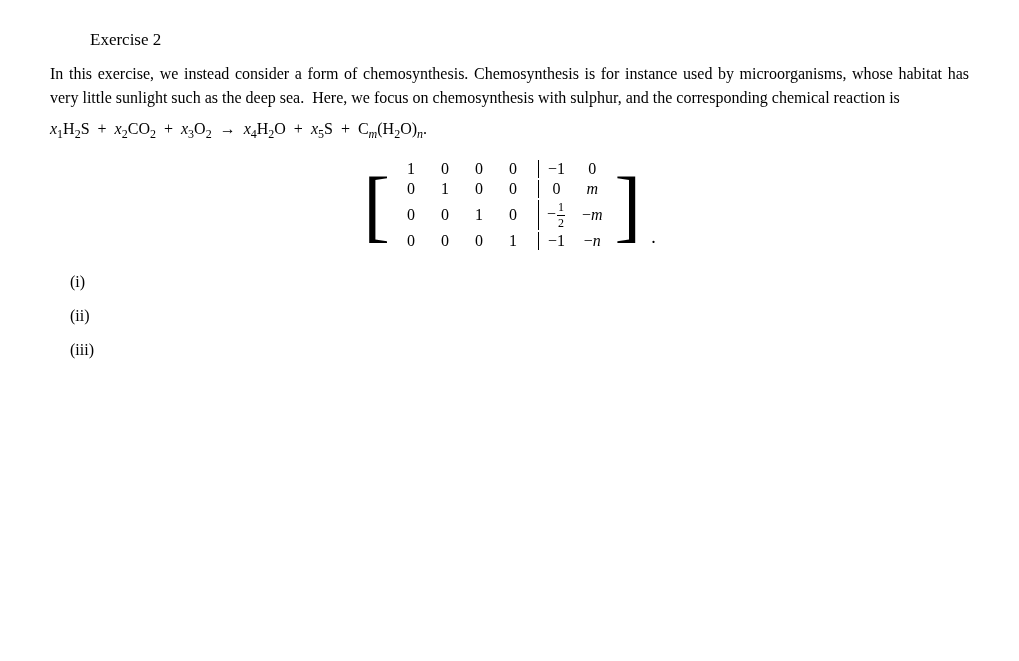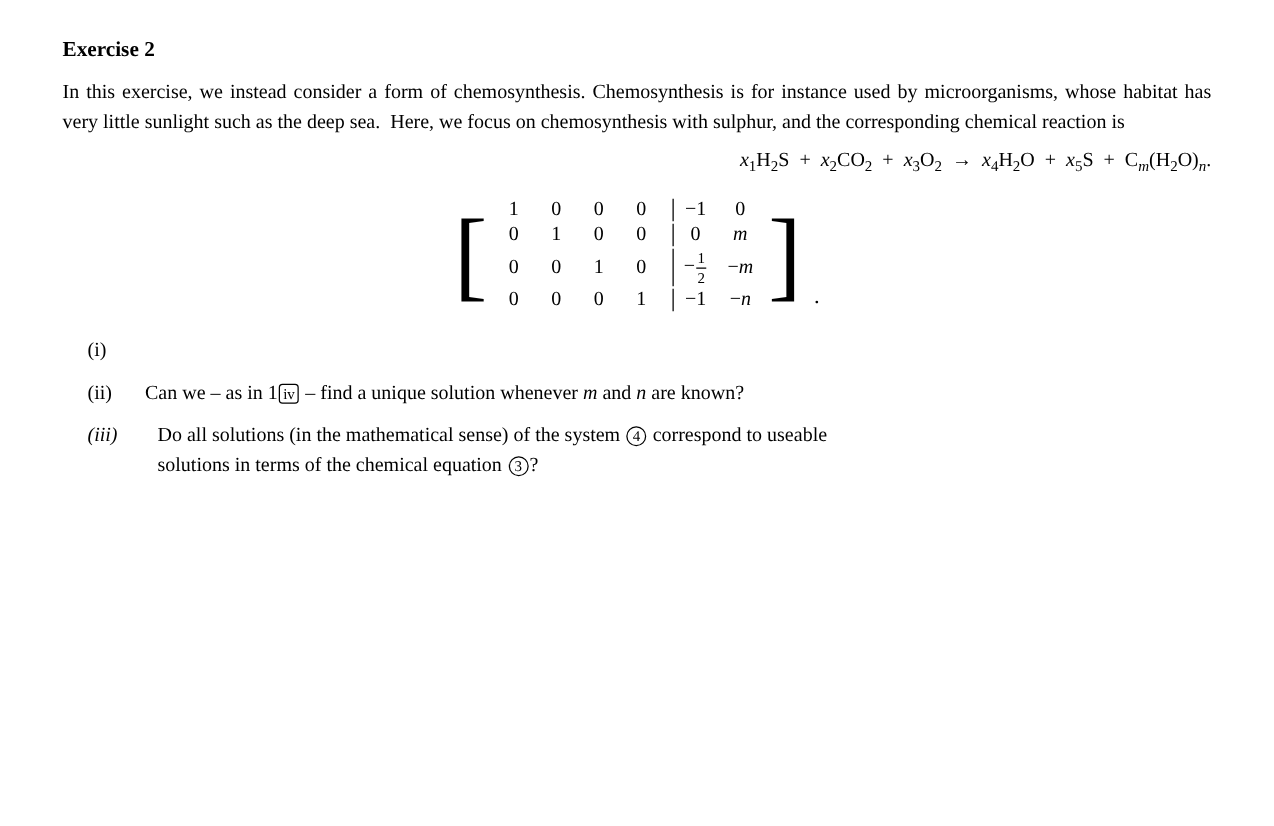--- a/index.html
+++ b/index.html
@@ -12,33 +12,34 @@
       background: #ffffff;
       font-family: "Times New Roman", Times, serif;
       font-size: 16px;
       color: #000000;
       width: 1019px;
       min-height: 661px;
       padding: 30px 50px 30px 50px;
     }
 
     .exercise-title {
-      font-weight: bold;
+      font-weight: normal;
       font-size: 17px;
       margin-bottom: 12px;
+      margin-left: 40px;
     }
 
     .paragraph {
       text-align: justify;
       line-height: 1.5;
       margin-bottom: 10px;
     }
 
     .equation-block {
-      text-align: right;
+      text-align: left;
       margin: 10px 0 12px 0;
       font-size: 16px;
     }
 
     .matrix-block {
       display: flex;
       justify-content: center;
       margin: 14px 0 16px 0;
       align-items: center;
       font-size: 16px;
@@ -122,21 +123,20 @@
     }
 
     .item-label {
       min-width: 38px;
       flex-shrink: 0;
     }
 
     .item-label-iii {
       min-width: 48px;
       flex-shrink: 0;
-      font-style: italic;
     }
 
     .frac {
       display: inline-flex;
       flex-direction: column;
       align-items: center;
       vertical-align: middle;
       font-size: 12px;
       line-height: 1.1;
       margin: 0 1px;
@@ -235,28 +235,21 @@
   </div>
 
   <div class="item-list">
 
     <div class="item-row">
       <span class="item-label">(i)</span>
     </div>
 
     <div class="item-row">
       <span class="item-label">(ii)</span>
-      <span>
-        Can we – as in 1<span class="box-ref">iv</span> – find a unique solution whenever <span class="italic">m</span> and <span class="italic">n</span> are known?
-      </span>
     </div>
 
     <div class="item-row">
       <span class="item-label-iii">(iii)</span>
-      <span>
-        Do all solutions (in the mathematical sense) of the system <span class="circle-ref">4</span> correspond to useable<br>
-        solutions in terms of the chemical equation <span class="circle-ref">3</span>?
-      </span>
     </div>
 
   </div>
 
 </div>
 
 </body></html>

